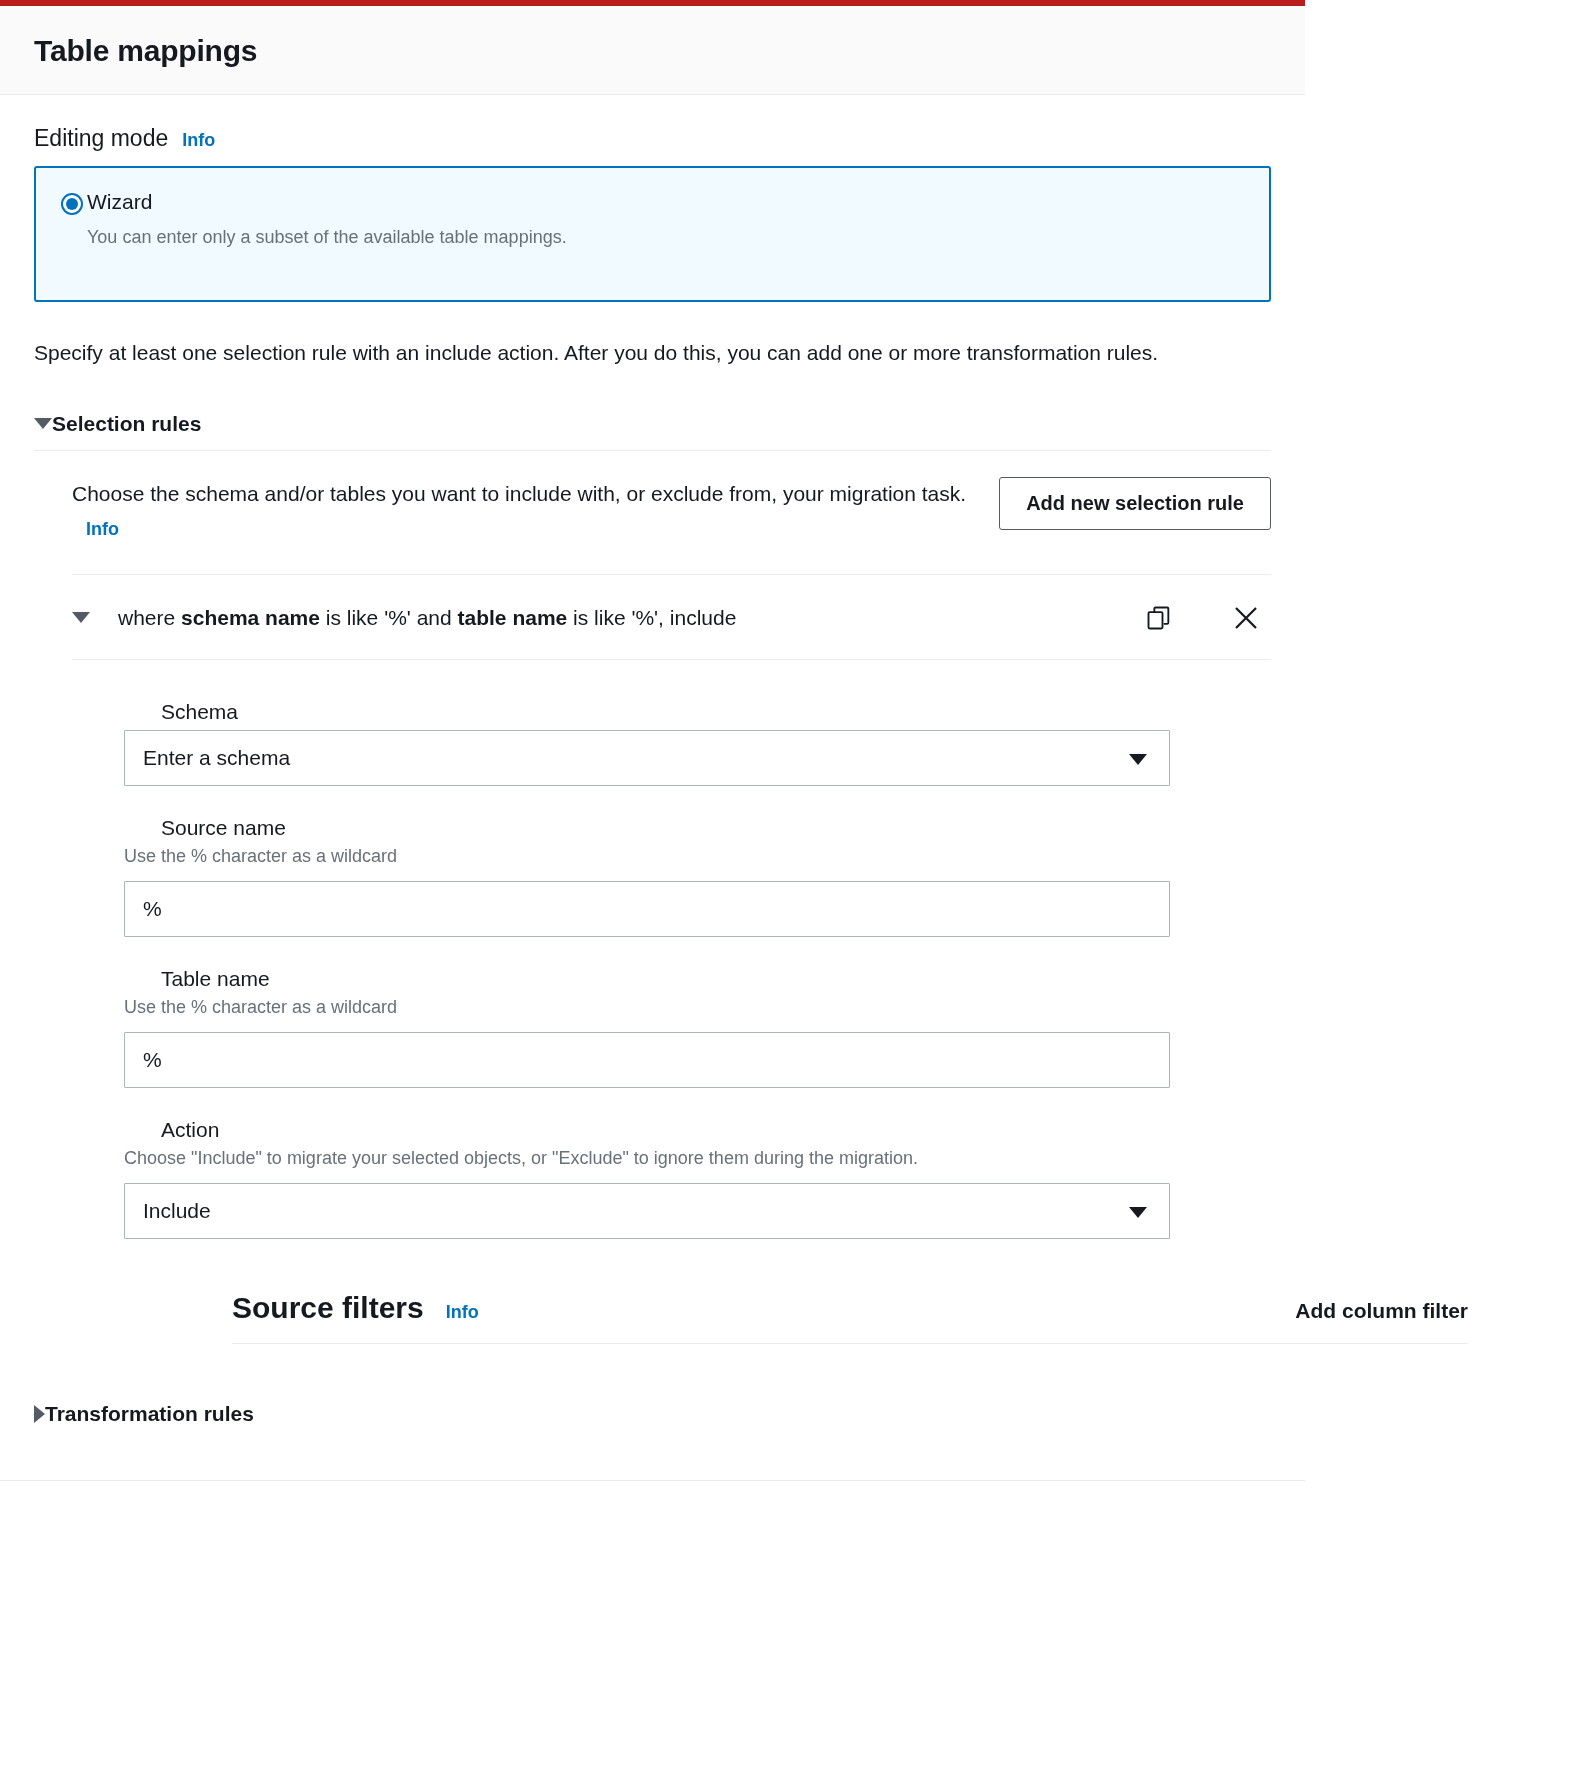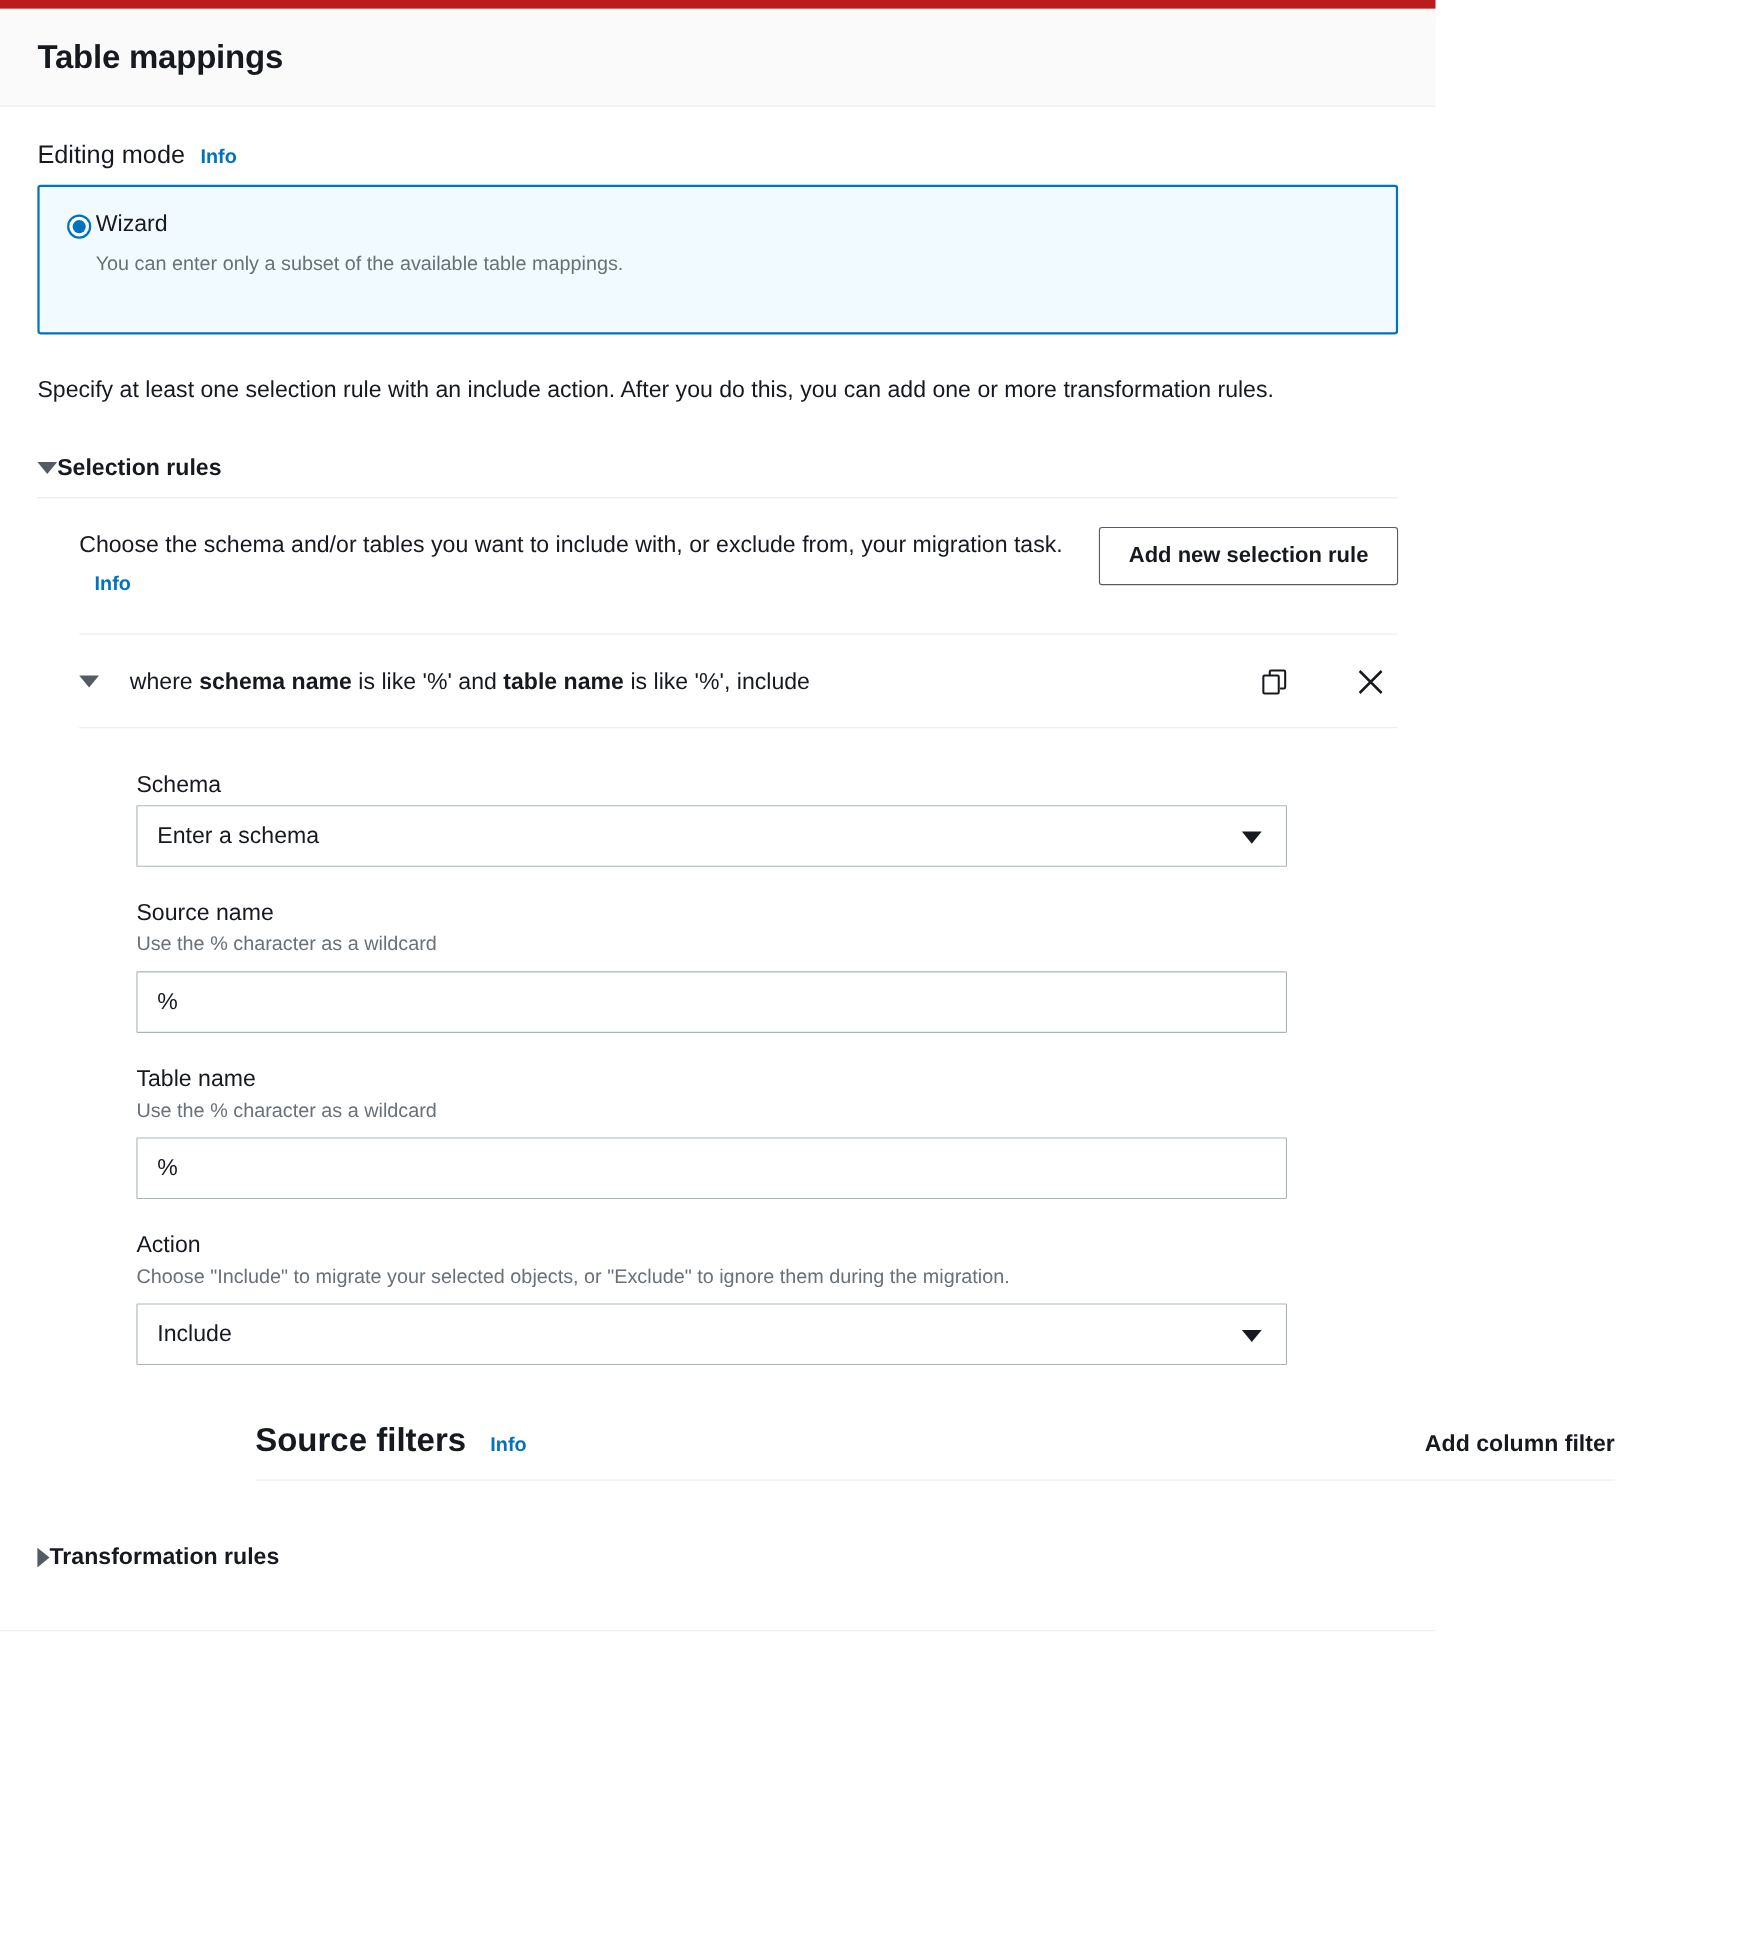--- a/index.html
+++ b/index.html
@@ -8,21 +8,21 @@
     padding: 0;
     background: #ffffff;
     font-family: "Liberation Sans", sans-serif;
     color: #16191f;
   }
   .page {
     width: 1305px;
     min-height: 1780px;
     background: #ffffff;
     position: relative;
-    border-top: 8px solid #b91c1c;
+    border-top: 6px solid #b91c1c;
   }
   
   .panel-header {
     padding: 28px 34px 26px 34px;
     border-bottom: 1px solid #e9ebed;
     background: #fafafa;
   }
   .panel-title {
     font-size: 30px;
     font-weight: bold;
@@ -207,20 +207,21 @@
   }
   
   .rule-form {
     padding: 40px 0 0 52px;
   }
   .form-group { margin-bottom: 30px; }
   .form-label {
     font-size: 21px;
     color: #16191f;
     margin-bottom: 6px;
+    margin-left: 37px;
   }
   .form-hint {
     font-size: 18px;
     color: #687078;
     margin-bottom: 14px;
   }
   .control {
     width: 1046px;
     height: 56px;
     border: 1px solid #aab7b8;

